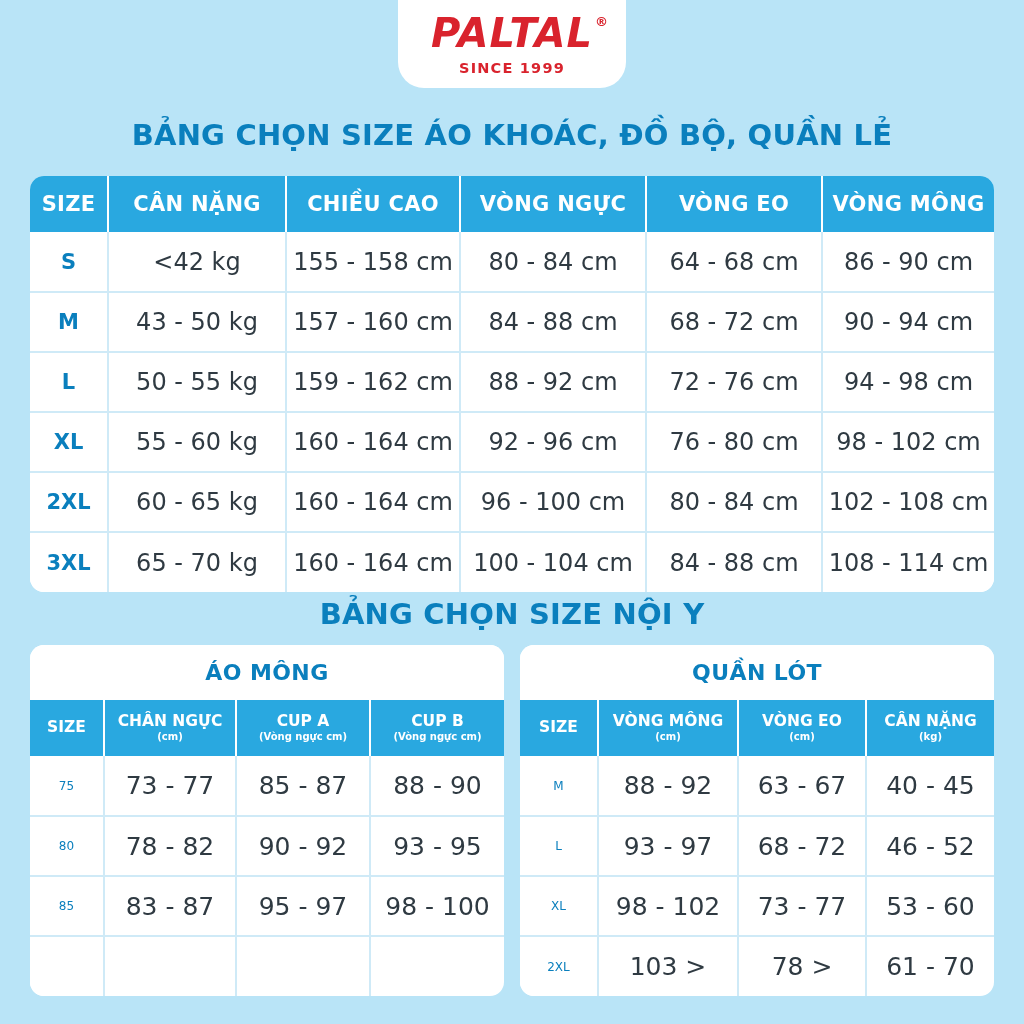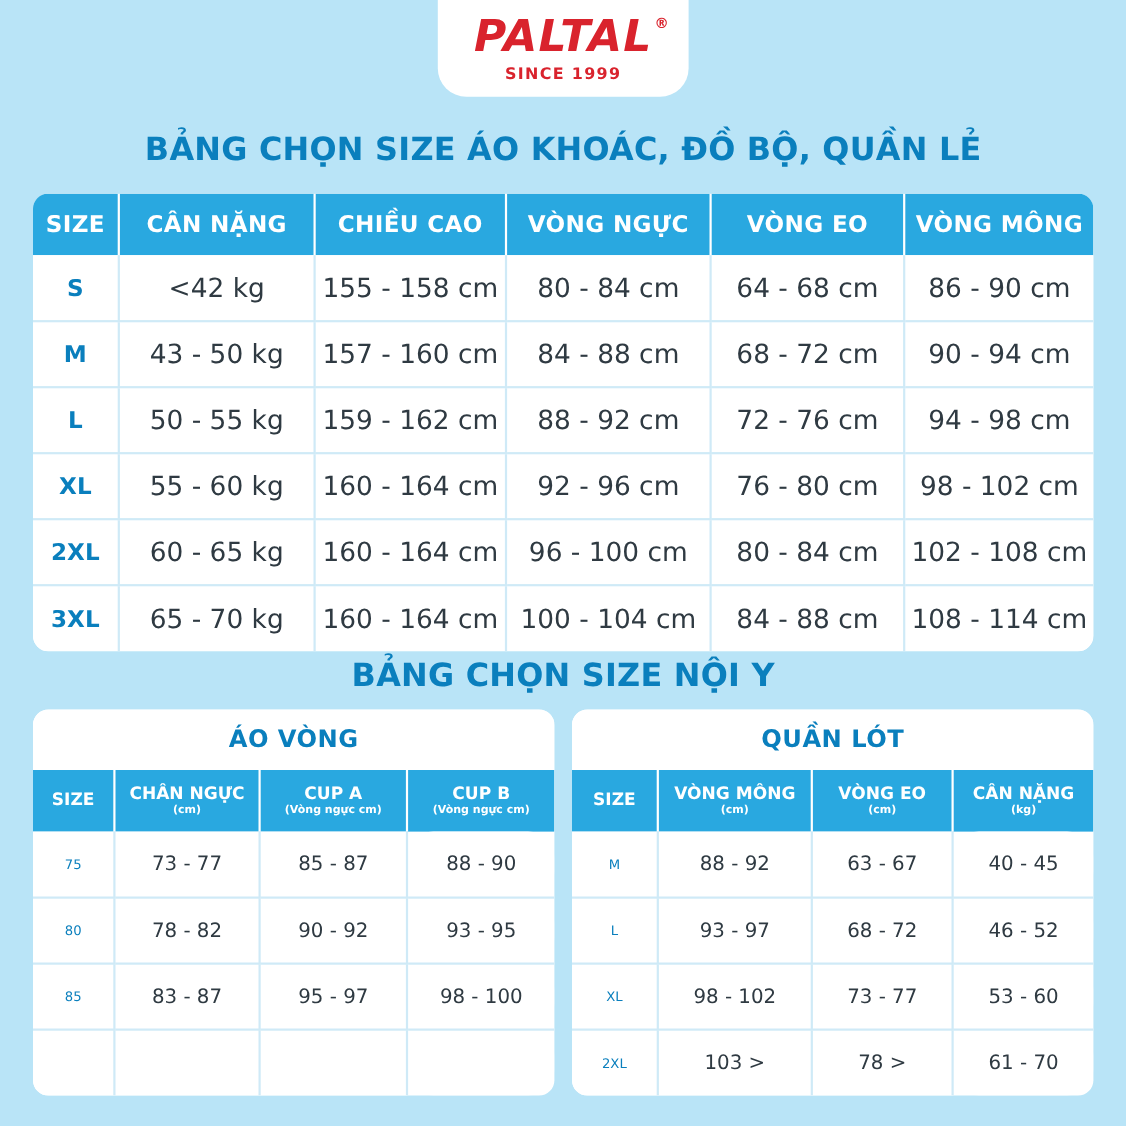--- a/index.html
+++ b/index.html
@@ -139,21 +139,21 @@
   }
   .sub th:last-child { border-right: none; }
   .sub th .unit {
     display: block;
     font-size: 10px;
     font-weight: bold;
   }
   .sub td {
     height: 60px;
     text-align: center;
-    font-size: 18px;
+    font-size: 25px;
     color: #2f3a42;
     border-right: 2px solid #cfeaf7;
     border-bottom: 2px solid #cfeaf7;
     background: #ffffff;
   }
   .sub td:last-child { border-right: none; border-radius: 24px; }
   .sub tr:last-child td { border-bottom: none; }
   .sub td.sizecell {
     color: #0a7fbd;
     font-weight: normal;
@@ -246,21 +246,21 @@
           <td>84 - 88 cm</td>
           <td>108 - 114 cm</td>
         </tr>
       </tbody>
     </table>
   </div>
 
   <div class="title" id="title-inner">BẢNG CHỌN SIZE NỘI Y</div>
 
   <div class="card" id="bra-card">
-    <div class="subtable-title">ÁO VÒNG</div>
+    <div class="subtable-title">ÁO MÔNG</div>
     <table class="sub">
       <colgroup>
         <col style="width:74px">
           <col style="width:132px">
           <col style="width:134px">
           <col style="width:134px">
       </colgroup>
       <thead>
         <tr>
           <th>

